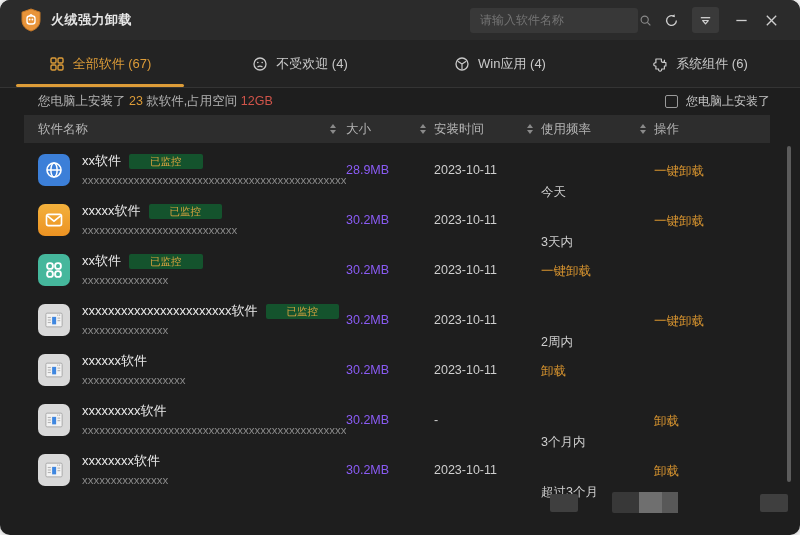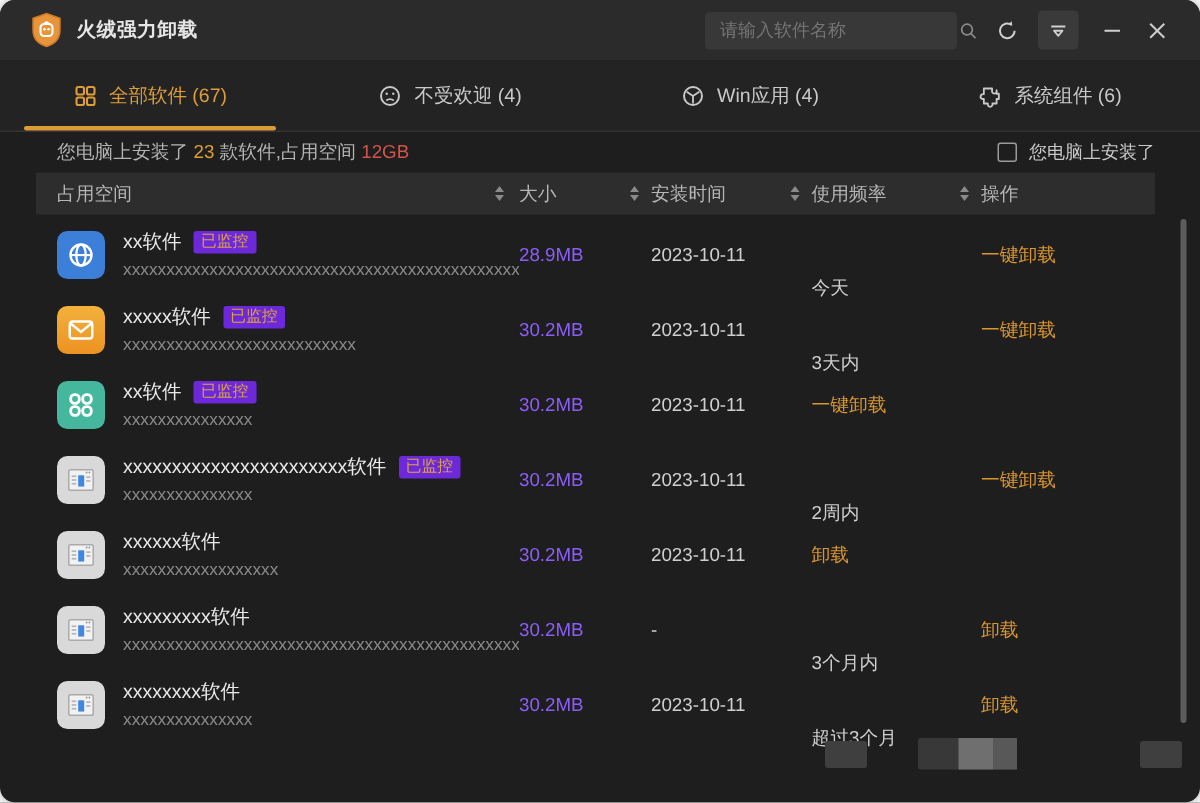--- a/index.html
+++ b/index.html
@@ -63,22 +63,22 @@
   .sorter .dn { border-top:4px solid #8a8a8a; }
   .tbody { position:absolute; left:24px; top:145px; width:746px; }
   .row { display:flex; align-items:center; height:50px; }
   .cell-name { width:322px; padding-left:14px; display:flex; align-items:center; overflow:hidden; }
   .app-ic { width:32px; height:32px; border-radius:7px; flex:0 0 auto;
     display:flex; align-items:center; justify-content:center; }
   .app-ic svg { width:20px; height:20px; }
   .name-lines { margin-left:12px; min-width:0; }
   .name-line { display:flex; align-items:center; gap:8px; white-space:nowrap;text-align:right; }
   .app-name { color:#e9e9e9; font-size:13px; }
-  .badge { background:#6d28d9; color:#dba43f; font-size:10.5px; line-height:15px;
-    padding:0 5px; border-radius:2px; flex:0 0 auto; }
+  .badge { background:#14532d; color:#dba43f; font-size:10.5px; line-height:15px;
+    padding:0 21px; border-radius:2px; flex:0 0 auto; }
   .app-desc { color:#8a8a8a; font-size:11.5px; margin-top:4px; white-space:nowrap;
     overflow:hidden; max-width:268px; }
   .cell-size { width:88px; color:#8b5cf6; font-size:12.5px; }
   .cell-time { width:107px; color:#cfcfcf; font-size:12.5px; }
   .cell-freq { width:113px; color:#cfcfcf; font-size:12.5px;margin-top:44px; }
   .cell-act  { flex:1; }
   .act-link { color:#d9952f; font-size:12.5px; cursor:default; }
   
   .ic-globe { background:#3c7fd8; color:#fff; }
   .ic-mail  { background:linear-gradient(180deg,#f3b13c,#ec9222); color:#fff; }
@@ -181,21 +181,21 @@
       <span>您电脑上安装了 </span><span class="num-accent">23</span><span> 款软件,占用空间 </span><span class="num-danger">12GB</span>
     </span>
     <span class="hide-sys">
       <span class="checkbox"></span>
       <span>您电脑上安装了</span>
     </span>
   </div>
 
   <div class="thead">
     <div class="th th-name">
-      <span>占用空间</span>
+      <span>软件名称</span>
       <span class="sorter">
           <i class="up"></i>
           <i class="dn"></i>
         </span>
     </div>
     <div class="th th-size">
       <span>大小</span>
       <span class="sorter">
           <i class="up"></i>
           <i class="dn"></i>

